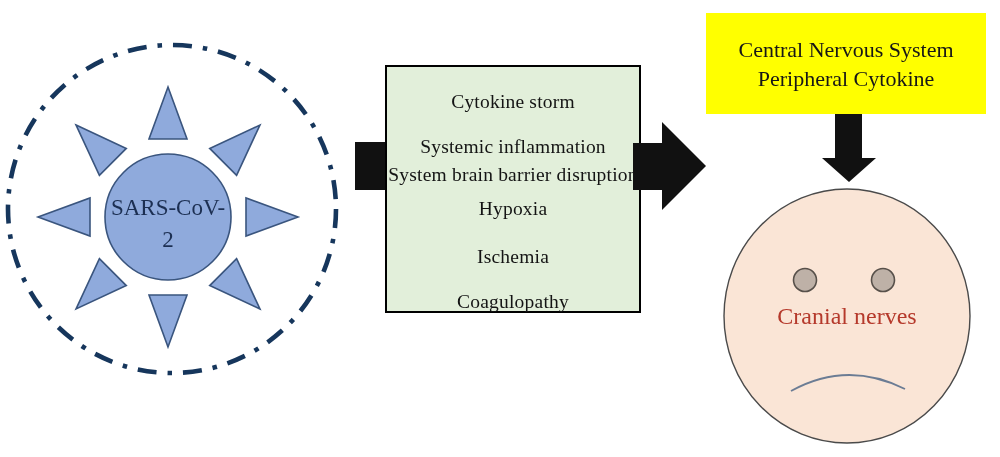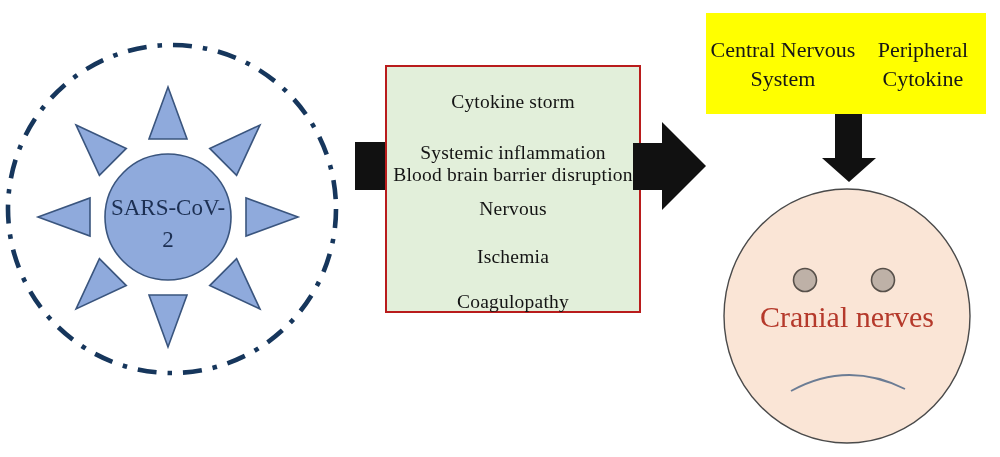--- a/index.html
+++ b/index.html
@@ -14,42 +14,42 @@
   .dashed-ring { fill:none; stroke:var(--ring_navy); stroke-width:4.6; }
   .virus-label { font:23px "Liberation Serif","DejaVu Serif",serif; fill:var(--virus_text); text-anchor:middle; }
 
   
   .shaft { position:absolute; left:355px; top:142px; width:31px; height:48px; background:var(--arrow_black); }
   .arrow-shape { fill:var(--arrow_black); }
 
   
   .mech-box {
     position:absolute; left:385px; top:65px; width:256px; height:248px;
-    background:var(--green_bg); border:2px solid #b91c1c; box-sizing:border-box;
+    background:var(--green_bg); border:2px solid #000000; box-sizing:border-box;
   }
   .mech-line {
     position:absolute; left:0; width:100%; text-align:center;
     font-size:19.5px; line-height:26px; color:#141414; letter-spacing:.2px;
   }
 
   
   .cns-box {
     position:absolute; left:706px; top:13px; width:280px; height:101px;
-    background:var(--yellow_bg); display:flex; flex-direction:row;
+    background:var(--yellow_bg); display:flex; flex-direction:column;
     justify-content:center; align-items:center;
   }
   .cns-line { font-size:22px; line-height:29px; color:#171717; text-align:center; }
 
   
   .face-skin { fill:var(--face_peach); stroke:#4a4a4a; stroke-width:1.4; }
   .eye { fill:var(--eye_taupe); stroke:#57504a; stroke-width:1.6; }
   .frown { fill:none; stroke:var(--frown_line); stroke-width:1.8; }
   .face-label {
     position:absolute; left:745px; top:303px; width:204px; text-align:center;
-    color:var(--red_text); font-size:30px; line-height:27px;
+    color:var(--red_text); font-size:24px; line-height:27px;
   }
 </style>
 </head>
 <body>
 
 <div id="canvas">
 
   <svg style="left:0;top:30px" width="350" height="360" viewBox="0 0 350 360">
     <circle class="dashed-ring" cx="172" cy="179" r="164" stroke-dasharray="19 11 4.5 11"></circle>
     <g transform="translate(168,187)">
@@ -64,23 +64,23 @@
     </g>
     <circle class="virus-shape" cx="168" cy="187" r="63"></circle>
     <text class="virus-label" x="168" y="185">SARS-CoV-</text>
     <text class="virus-label" x="168" y="217">2</text>
   </svg>
 
   <div class="shaft"></div>
 
   <div class="mech-box">
     <div class="mech-line" style="top:22px">Cytokine storm</div>
-    <div class="mech-line" style="top:73px">Systemic inflammation</div>
-    <div class="mech-line" style="top:95px">Blood brain barrier disruption</div>
-    <div class="mech-line" style="top:129px">Nervous</div>
+    <div class="mech-line" style="top:67px">Systemic inflammation</div>
+    <div class="mech-line" style="top:95px">System brain barrier disruption</div>
+    <div class="mech-line" style="top:129px">Hypoxia</div>
     <div class="mech-line" style="top:222px">Coagulopathy</div>
     <div class="mech-line" style="top:177px">Ischemia</div>
   </div>
 
   <svg style="left:630px;top:115px" width="80" height="100" viewBox="0 0 80 100">
     <polygon class="arrow-shape" points="3,28 32,28 32,7 76,51 32,95 32,75 3,75"></polygon>
   </svg>
 
   <div class="cns-box">
     <div class="cns-line">Central Nervous System</div>

